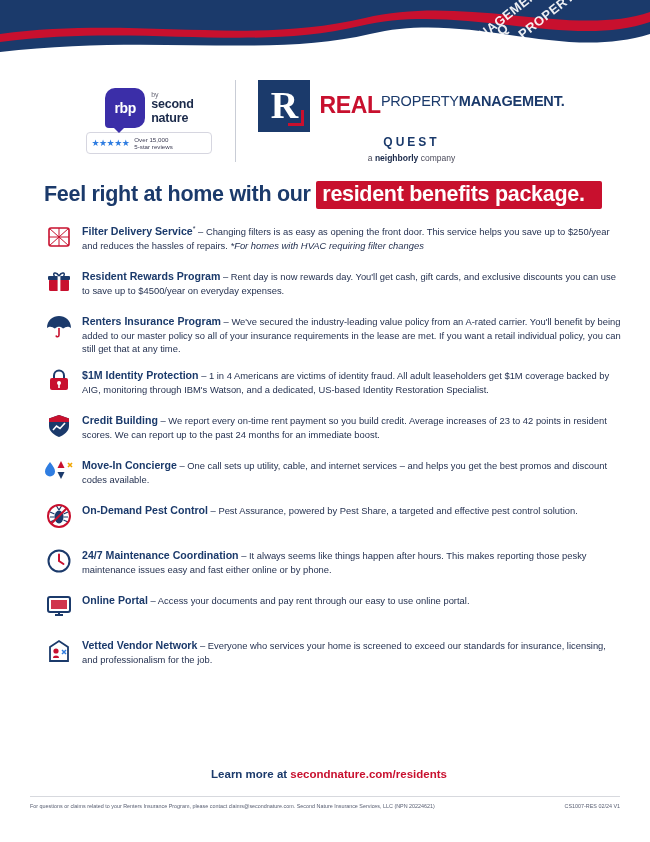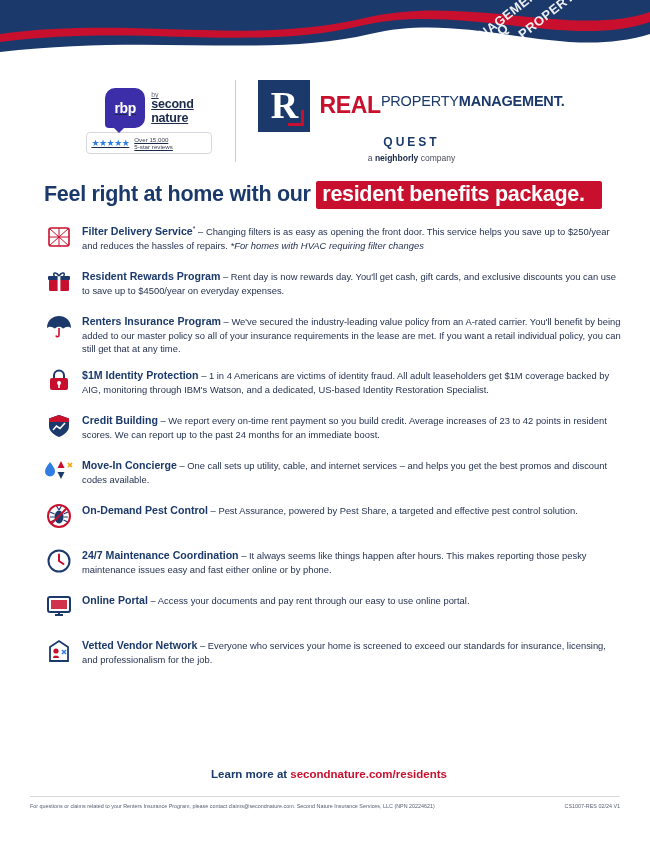--- a/index.html
+++ b/index.html
@@ -62,21 +62,20 @@
     align-items: center;
     justify-content: center;
     gap: 0;
   }
   .rbp-logo {
     width: 128px;
     display: flex;
     flex-direction: column;
     align-items: center;
     gap: 4px;
-    text-decoration: underline;
   }
   .rbp-top {
     display: flex;
     align-items: center;
     gap: 6px;
   }
   .rbp-badge {
     width: 40px;
     height: 40px;
     background: #3b2ea8;

